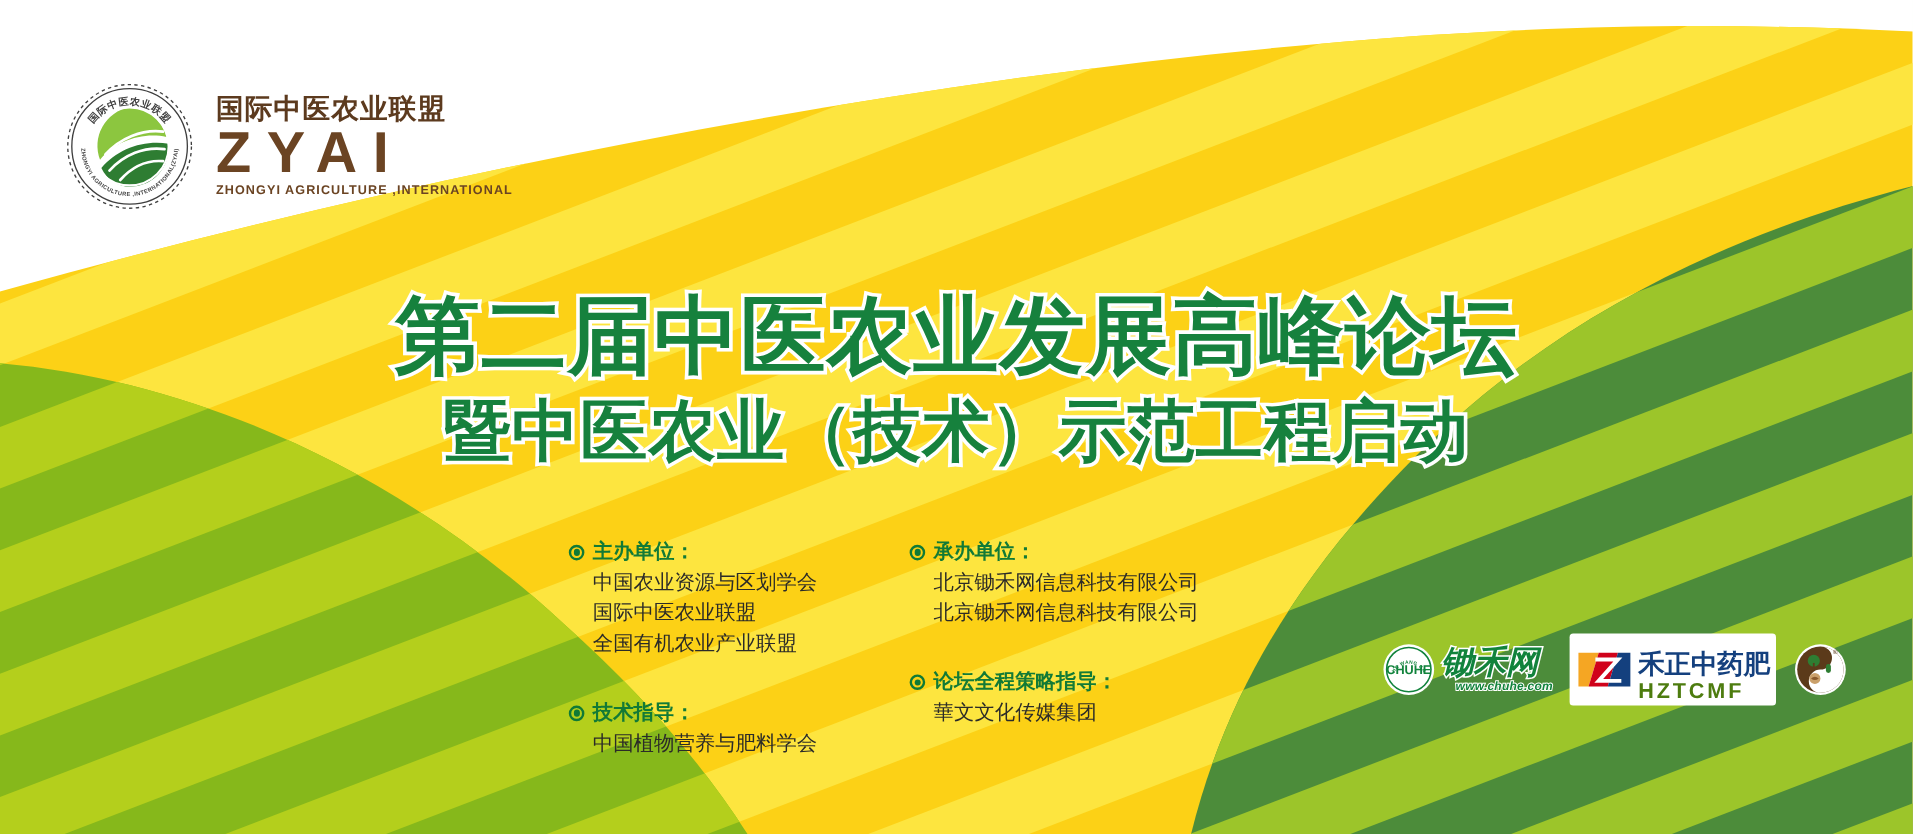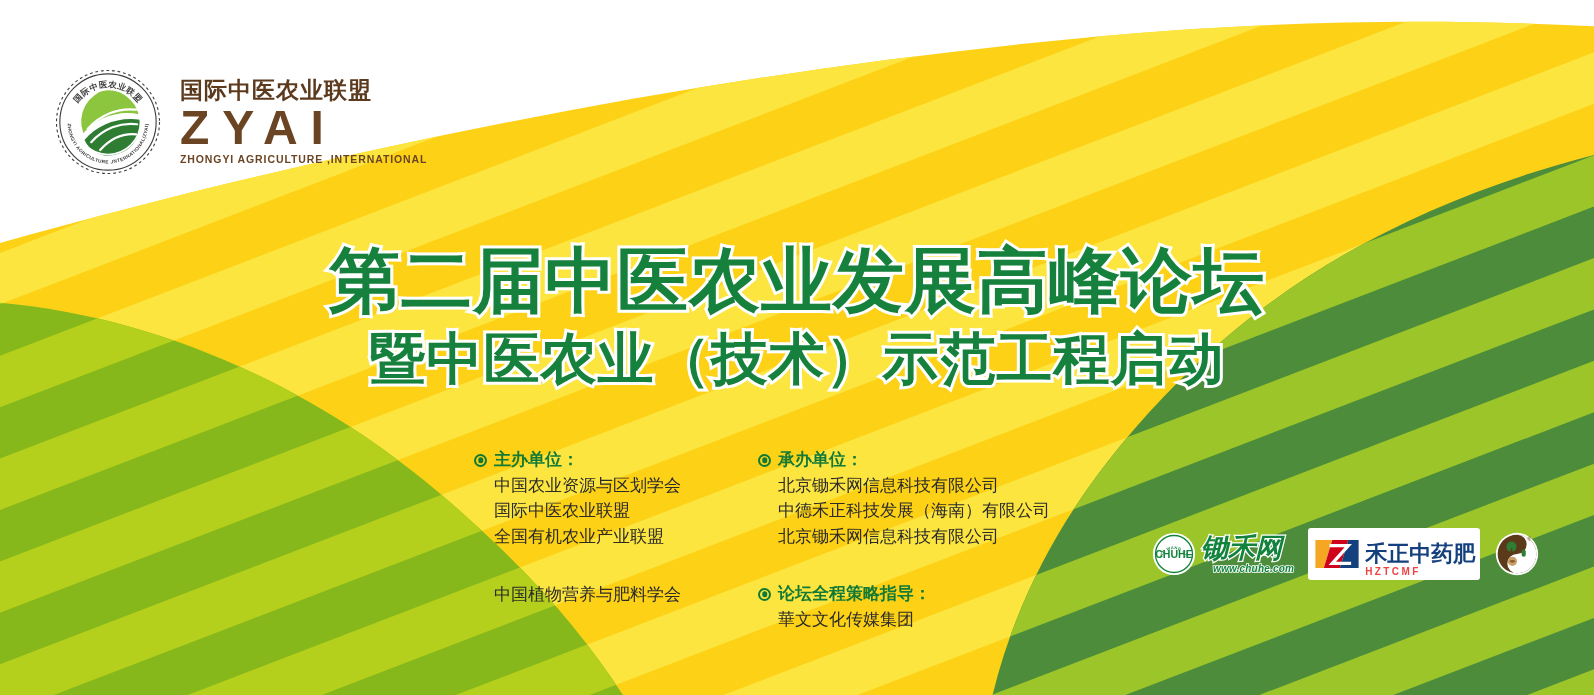--- a/index.html
+++ b/index.html
@@ -190,21 +190,21 @@
     border-radius: 3px;
     padding: 3px 5px;
   }
   .hz-mark { width: 48px; height: 32px; flex: 0 0 auto; }
   .hz-txt { display: flex; flex-direction: column; line-height: 1; margin-top: 12px; }
   .hz-cn {
     font-size: 22px; font-weight: bold; color: #14407e;
     letter-spacing: 0px;
   }
   .hz-en {
-    font-size: 10px; font-weight: bold; color: #ef4444;
+    font-size: 18px; font-weight: bold; color: #4d7c0f;
     letter-spacing: 2.4px; margin-top: 2px;
   }
 
   
   .sp-emb { }
   .emb-mark { width: 46px; height: 46px; }
 
   .sr-only {
     position: absolute;
     width: 1px; height: 1px;
@@ -360,34 +360,37 @@
         <div class="info-head">
           <span class="bullet-ring"></span>
           <span>主办单位：</span>
         </div>
         <div class="info-item">中国农业资源与区划学会</div>
         <div class="info-item">国际中医农业联盟</div>
         <div class="info-item">全国有机农业产业联盟</div>
       </div>
 
       <div class="info-group gap">
+        <div class="info-head">
+          <span class="bullet-ring"></span>
+          <span>技术指导：</span>
+        </div>
         <div class="info-item">中国植物营养与肥料学会</div>
       </div>
 
     </div>
 
     <div class="info-col col-right">
 
       <div class="info-group">
         <div class="info-head">
           <span class="bullet-ring"></span>
           <span>承办单位：</span>
         </div>
         <div class="info-item">北京锄禾网信息科技有限公司</div>
-        <div class="info-item">中德禾正科技发展（海南）有限公司</div>
         <div class="info-item">北京锄禾网信息科技有限公司</div>
       </div>
 
       <div class="info-group gap">
         <div class="info-head">
           <span class="bullet-ring"></span>
           <span>论坛全程策略指导：</span>
         </div>
         <div class="info-item">華文文化传媒集团</div>
       </div>

